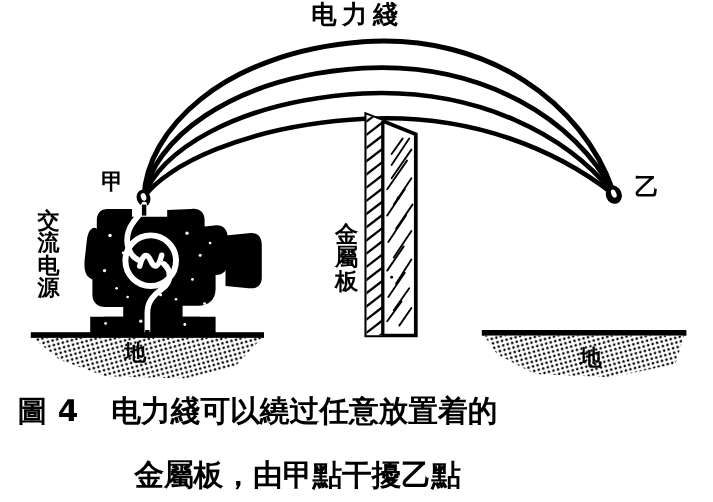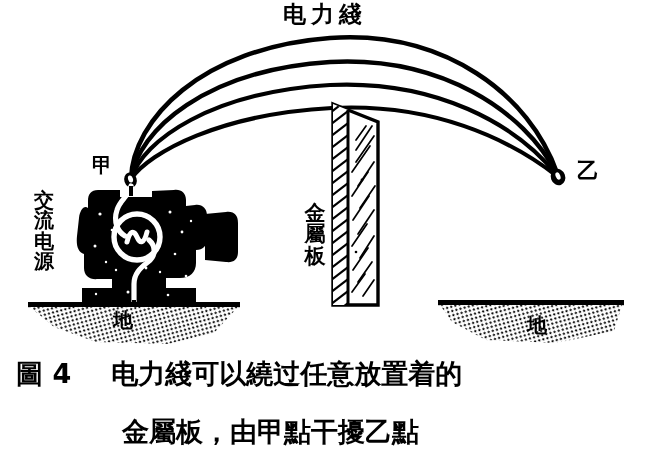--- a/index.html
+++ b/index.html
@@ -94,21 +94,21 @@
     position: absolute;
     left: 16px;
     top: 4px;
     font-size: 27px;
     letter-spacing: 0px;
     font-weight: 700;
     white-space: nowrap;
   }
   #caption-fig-no {
     display: inline-block;
-    margin-right: 40px;
+    margin-right: 30px;
   }
   #caption-line2 {
     position: absolute;
     left: 122px;
     top: 62px;
     font-size: 27px;
     letter-spacing: 0px;
     font-weight: 700;
     white-space: nowrap;
   }

